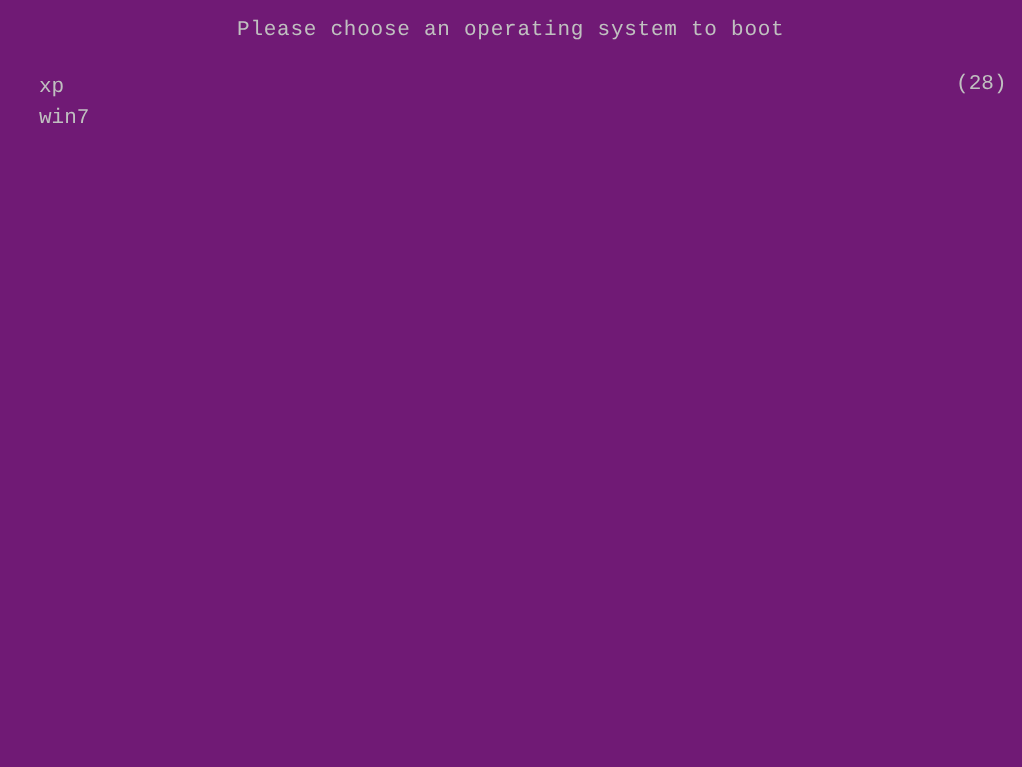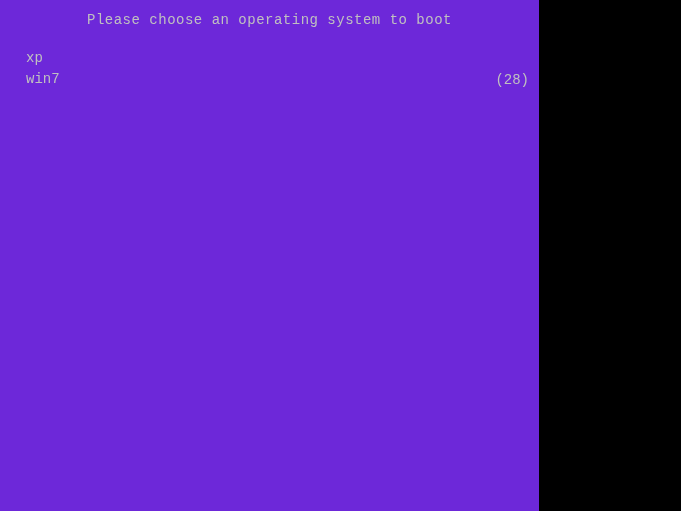--- a/index.html
+++ b/index.html
@@ -13,23 +13,23 @@
       height: 511px;
       background-color: #000000;
       font-family: 'Courier New', Courier, monospace;
       font-size: 14px;
       color: #c0c0c0;
       overflow: hidden;
       position: relative;
     }
 
     #screen {
-      width: 539px;
+      width: 681px;
       height: 511px;
-      background-color: #6d28d9;
+      background-color: #701a75;
       position: relative;
     }
 
     #title-bar {
       text-align: center;
       padding-top: 12px;
       padding-bottom: 8px;
       color: #c0c0c0;
       font-size: 14px;
       letter-spacing: 0.5px;
@@ -53,21 +53,20 @@
       color: #c0c0c0;
     }
 
     #countdown {
       position: absolute;
       top: 48px;
       right: 10px;
       color: #c0c0c0;
       font-size: 14px;
       font-family: 'Courier New', Courier, monospace;
-      margin-top: 24px;
     }
   </style>
 </head>
 <body>
 
 <div id="screen">
 
   <div id="title-bar">Please choose an operating system to boot</div>
 
   <div id="os-list">

